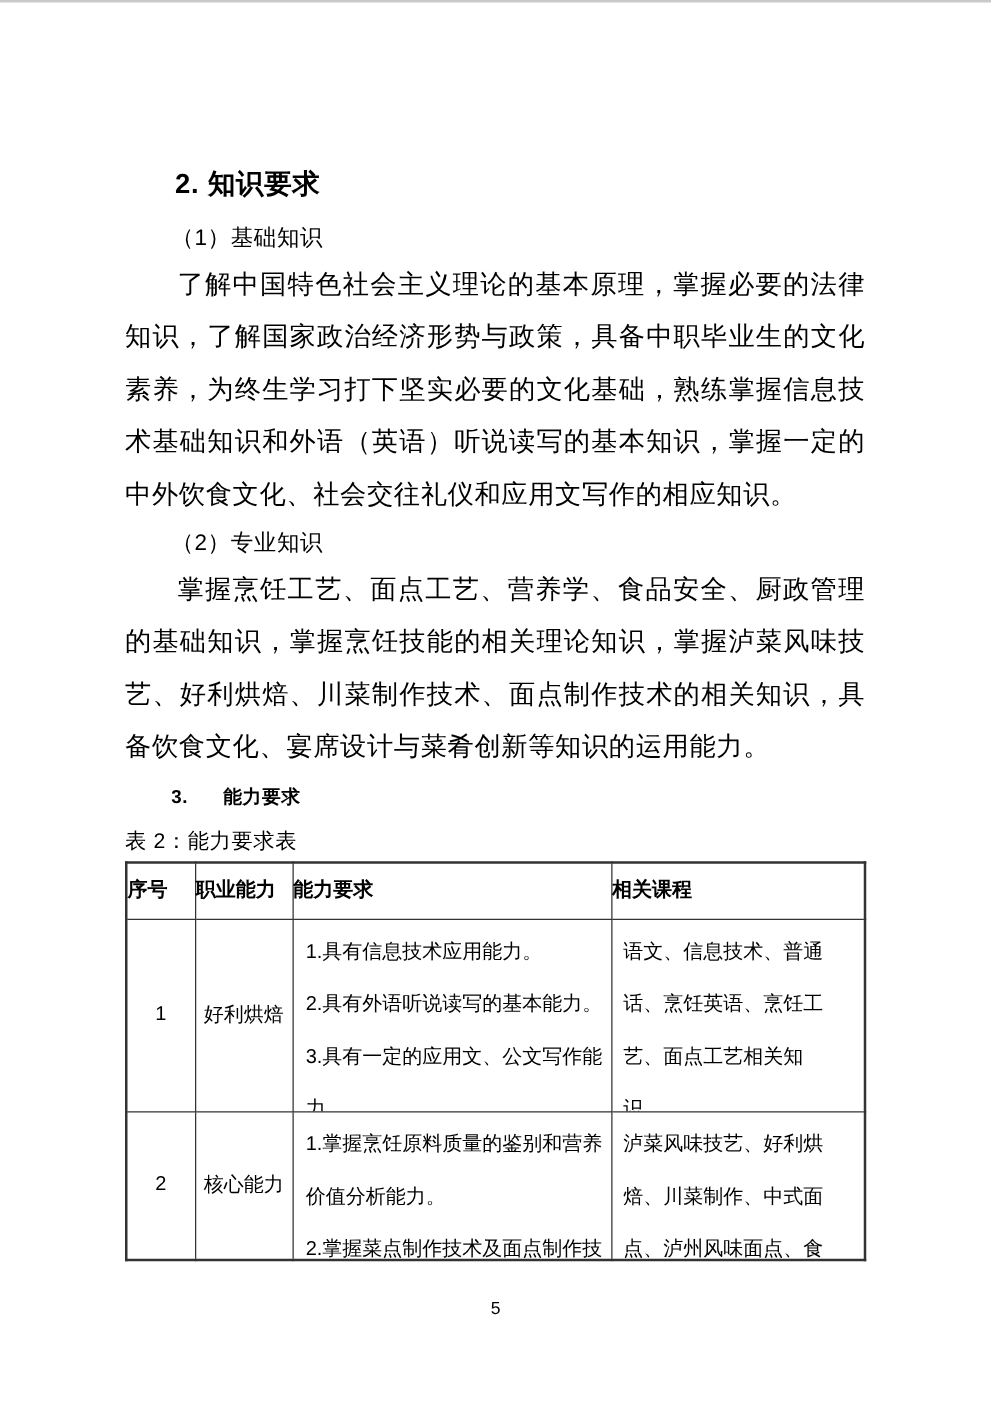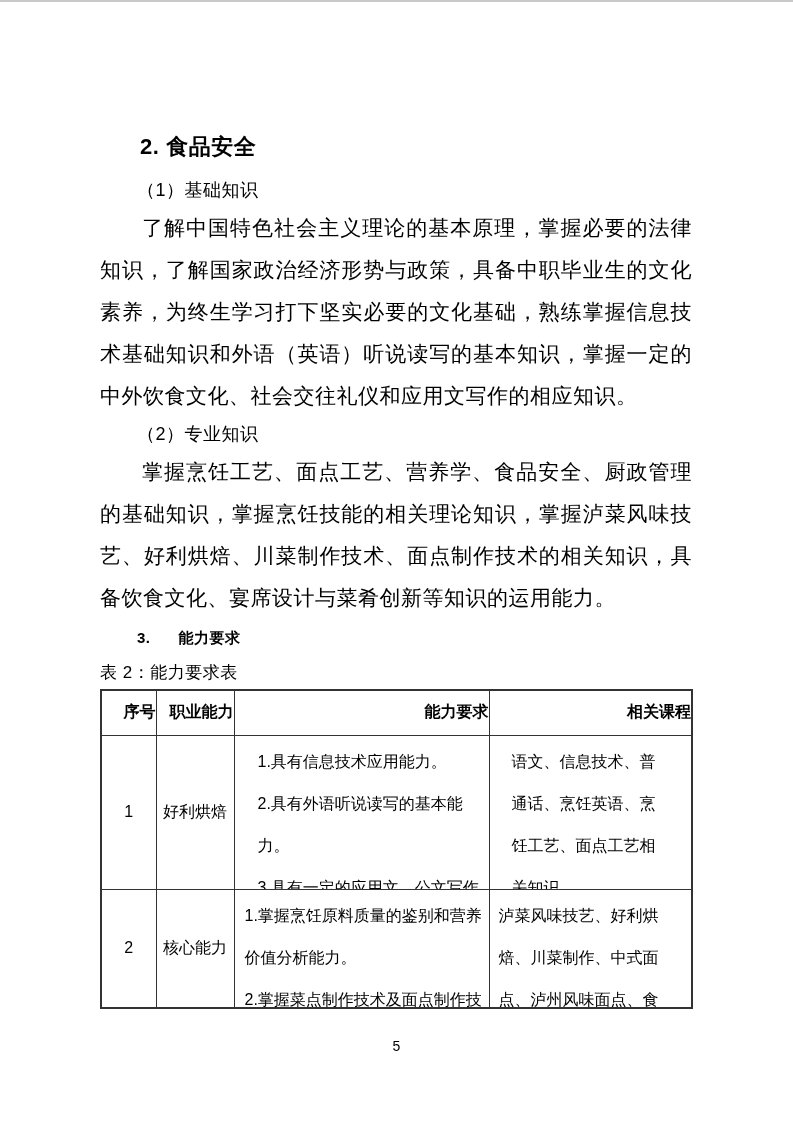--- a/index.html
+++ b/index.html
@@ -71,30 +71,30 @@
     border: 2px solid #333333;
   }
   table.ability th, table.ability td {
     border: 1px solid #333333;
     font-size: 16px;
     vertical-align: middle;
     word-break: break-all;
   }
   table.ability th {
     font-weight: bold;
-    text-align: right;
+    text-align: left;
     height: 45px;
   }
   td.c-index, td.c-category { text-align: center; }
   td.c-req, td.c-courses { vertical-align: top; }
   .cell-clip {
     overflow: hidden;
     padding: 5px 6px 0 10px;
   }
-  .row-1 .cell-clip { height: 153px; margin-left: 13px; }
+  .row-1 .cell-clip { height: 153px; }
   .row-2 .cell-clip { height: 117px; }
   .cell-clip p, .cell-clip div.courses-text {
     line-height: 42px;
     text-align: left;
     word-break: break-all;
   }
   td.c-courses .cell-clip { padding-left: 9px; padding-right: 20px; }
   .page-number {
     position: absolute;
     top: 1038px;
@@ -105,21 +105,21 @@
   }
 </style>
 </head>
 <body>
 
 <div class="page-edge-top"></div>
 
 <div class="page">
 
   <div class="heading-2">
-    <span class="h-num">2.</span><span class="h-title">食品安全</span>
+    <span class="h-num">2.</span><span class="h-title">知识要求</span>
   </div>
 
   <div class="subheading">（1）基础知识</div>
 
   <p class="para">了解中国特色社会主义理论的基本原理，掌握必要的法律知识，了解国家政治经济形势与政策，具备中职毕业生的文化素养，为终生学习打下坚实必要的文化基础，熟练掌握信息技术基础知识和外语（英语）听说读写的基本知识，掌握一定的中外饮食文化、社会交往礼仪和应用文写作的相应知识。</p>
 
   <div class="subheading">（2）专业知识</div>
 
   <p class="para">掌握烹饪工艺、面点工艺、营养学、食品安全、厨政管理的基础知识，掌握烹饪技能的相关理论知识，掌握泸菜风味技艺、好利烘焙、川菜制作技术、面点制作技术的相关知识，具备饮食文化、宴席设计与菜肴创新等知识的运用能力。</p>
 

